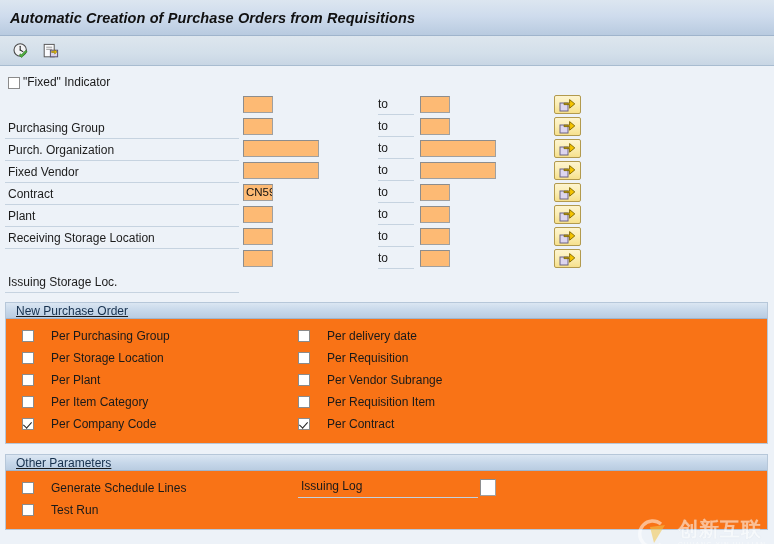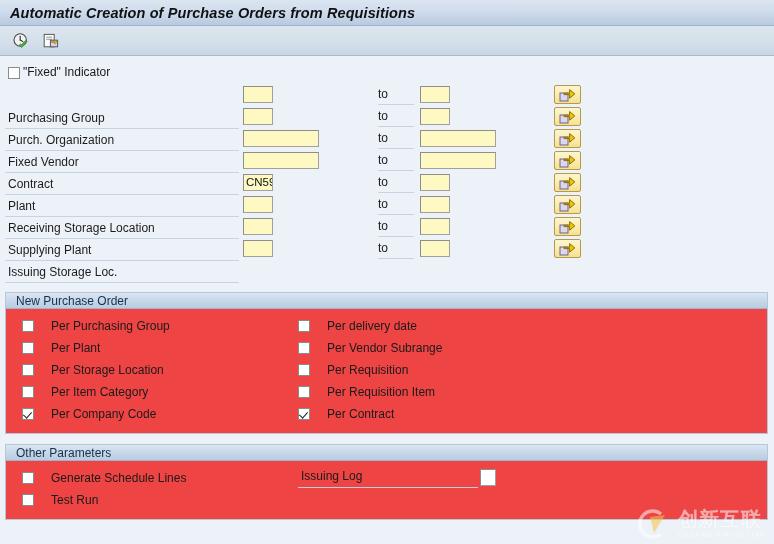--- a/index.html
+++ b/index.html
@@ -12,21 +12,21 @@
     overflow: hidden;
     background: #eaeff5;
     font-family: "Liberation Sans", sans-serif;
     font-size: 12px;
     color: #1a1a1a;
     -webkit-font-smoothing: antialiased;
   }
 
   
   .titlebar {
-    height: 26px;
+    height: 36px;
     background: linear-gradient(to bottom, #dce6f0 0%, #cfdced 45%, #b9cbe0 98%);
     border-bottom: 1px solid #9fb4cc;
     display: flex;
     align-items: center;
     padding-left: 10px;
     box-sizing: border-box;
   }
   .titlebar .title {
     font-style: italic;
     font-weight: bold;
@@ -104,21 +104,21 @@
     gap: 3px;
     padding-left: 3px;
     white-space: nowrap;
   }
 
   
   .inp {
     position: absolute;
     height: 17px;
     top: 2px;
-    background: #fef9c3;
+    background: #fdba74;
     border: 1px solid #a0a0a0;
     border-top-color: #8d8d8d;
     border-left-color: #8d8d8d;
     box-sizing: border-box;
     font-family: "Liberation Sans", sans-serif;
     font-size: 11.5px;
     line-height: 15px;
     color: #111;
     padding: 0 2px;
     white-space: nowrap;
@@ -154,22 +154,23 @@
     align-items: center;
     justify-content: center;
     cursor: pointer;
   }
 
   
   .panel {
     margin: 0 6px 0 5px;
     border: 1px solid #b6c7d9;
     border-top: none;
-    background: #ef4444;
-    box-sizing: border-box;
+    background: #f97316;
+    box-sizing: border-box;
+    text-decoration: underline;
   }
   .panel-hdr {
     height: 17px;
     line-height: 17px;
     background: linear-gradient(to bottom, #dbe6f2 0%, #c7d8ea 50%, #b9cce1 100%);
     border-top: 1px solid #b6c7d9;
     border-bottom: 1px solid #9fb4cc;
     padding-left: 10px;
     font-size: 12px;
     color: #16304d;
@@ -387,21 +388,20 @@
         <div class="to-lbl">to</div>
         <div class="inp w-sm" style="left: 420px;"></div>
         <div class="ms-btn">
           <svg width="17" height="14" viewBox="0 0 17 14">
             <rect x="1" y="5" width="8" height="8" fill="#ddd6ef" stroke="#6b6386" stroke-width="1"></rect>
             <path d="M5 5.2 h5.6 V1.6 L15.8 5.9 L10.6 10.2 V6.6 H5 Z" fill="#f5c400" stroke="#7d6500" stroke-width=".9" stroke-linejoin="round"></path>
           </svg>
         </div>
       </div>
       <div class="row">
-        <div class="lbl-cell">Supplying Plant</div>
         <div class="inp w-sm" style="left: 243px;"></div>
         <div class="to-lbl">to</div>
         <div class="inp w-sm" style="left: 420px;"></div>
         <div class="ms-btn">
           <svg width="17" height="14" viewBox="0 0 17 14">
             <rect x="1" y="5" width="8" height="8" fill="#ddd6ef" stroke="#6b6386" stroke-width="1"></rect>
             <path d="M5 5.2 h5.6 V1.6 L15.8 5.9 L10.6 10.2 V6.6 H5 Z" fill="#f5c400" stroke="#7d6500" stroke-width=".9" stroke-linejoin="round"></path>
           </svg>
         </div>
       </div>
@@ -433,41 +433,41 @@
             <label class="chk">
               <span class="box"></span>
               <span>Per delivery date</span>
             </label>
           </div>
         </div>
         <div class="chk-row">
           <div class="col-a">
             <label class="chk">
               <span class="box"></span>
+              <span>Per Storage Location</span>
+            </label>
+          </div>
+          <div class="col-b">
+            <label class="chk">
+              <span class="box"></span>
+              <span>Per Requisition</span>
+            </label>
+          </div>
+        </div>
+        <div class="chk-row">
+          <div class="col-a">
+            <label class="chk">
+              <span class="box"></span>
               <span>Per Plant</span>
             </label>
           </div>
           <div class="col-b">
             <label class="chk">
               <span class="box"></span>
               <span>Per Vendor Subrange</span>
-            </label>
-          </div>
-        </div>
-        <div class="chk-row">
-          <div class="col-a">
-            <label class="chk">
-              <span class="box"></span>
-              <span>Per Storage Location</span>
-            </label>
-          </div>
-          <div class="col-b">
-            <label class="chk">
-              <span class="box"></span>
-              <span>Per Requisition</span>
             </label>
           </div>
         </div>
         <div class="chk-row">
           <div class="col-a">
             <label class="chk">
               <span class="box"></span>
               <span>Per Item Category</span>
             </label>
           </div>

